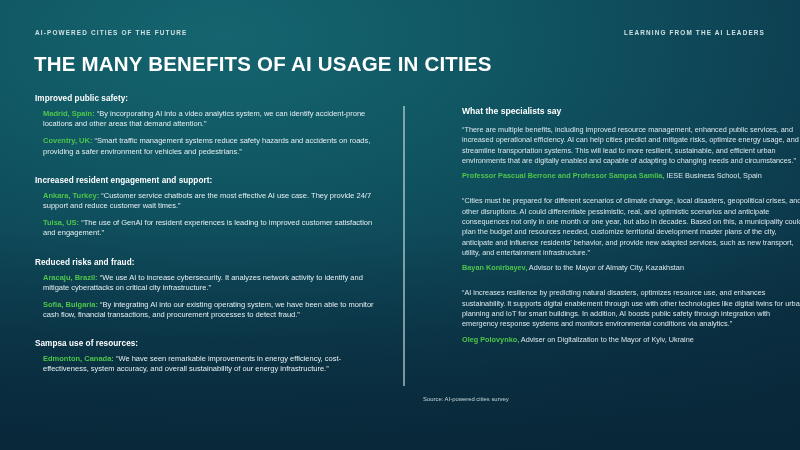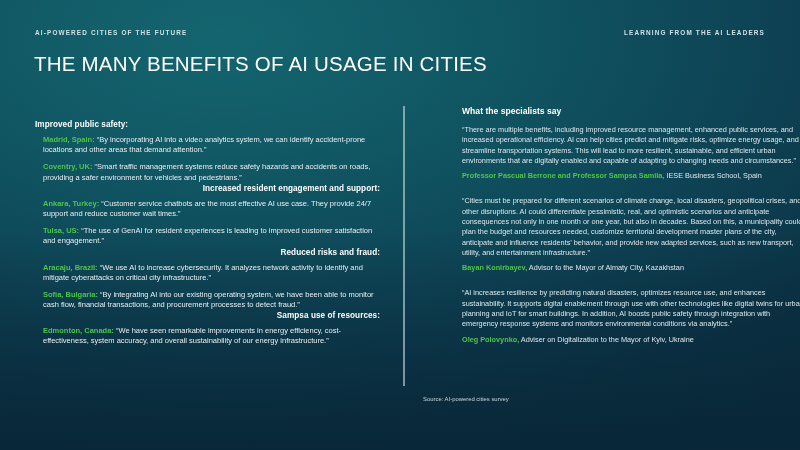--- a/index.html
+++ b/index.html
@@ -46,31 +46,31 @@
   }
   .eyebrow.left { left: 35px; }
   .eyebrow.right { right: 35px; }
 
   
   .title {
     position: absolute;
     left: 34px;
     top: 52px;
     font-size: 20.5px;
-    font-weight: normal;
+    font-weight: bold;
     color: #ffffff;
     letter-spacing: 0.2px;
     white-space: nowrap;
   }
 
   
   .col-left {
     position: absolute;
     left: 35px;
-    top: 120px;
+    top: 94px;
     width: 345px;
   }
   .col-right {
     position: absolute;
     left: 423px;
     top: 106px;
     width: 345px;
     margin-left: 39px;
   }
 
@@ -85,21 +85,21 @@
   }
 
   
   .cat-heading {
     font-size: 8.2px;
     font-weight: bold;
     color: #ffffff;
     margin: 0 0 6px 0;
     letter-spacing: 0.05px;
   }
-  .cat-heading.spaced { margin-top: 1px; text-align: right; }
+  .cat-heading.spaced { margin-top: 19px; }
 
   .quote-line {
     font-size: 7.5px;
     line-height: 1.36;
     color: #e6eef1;
     margin: 0 0 7px 8px;
   }
   .quote-line:last-child { margin-bottom: 0; }
   .city {
     color: #4ec54b;

